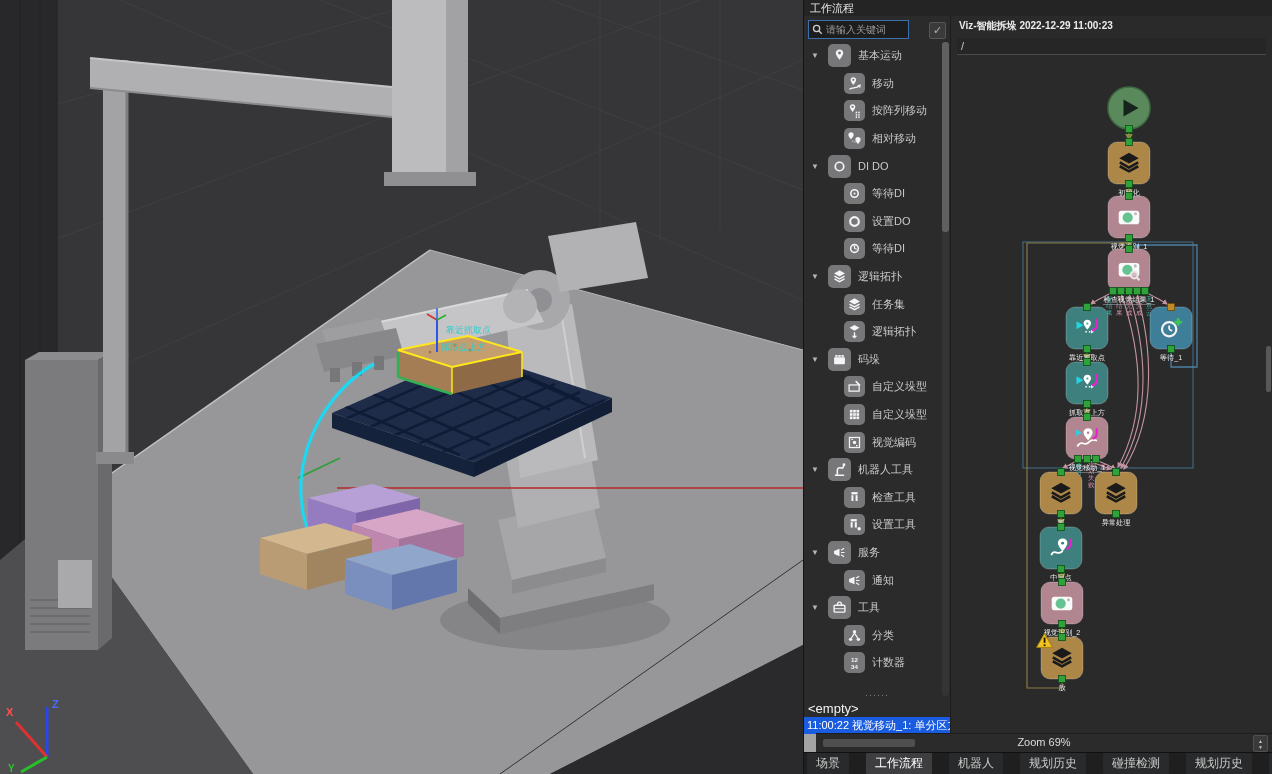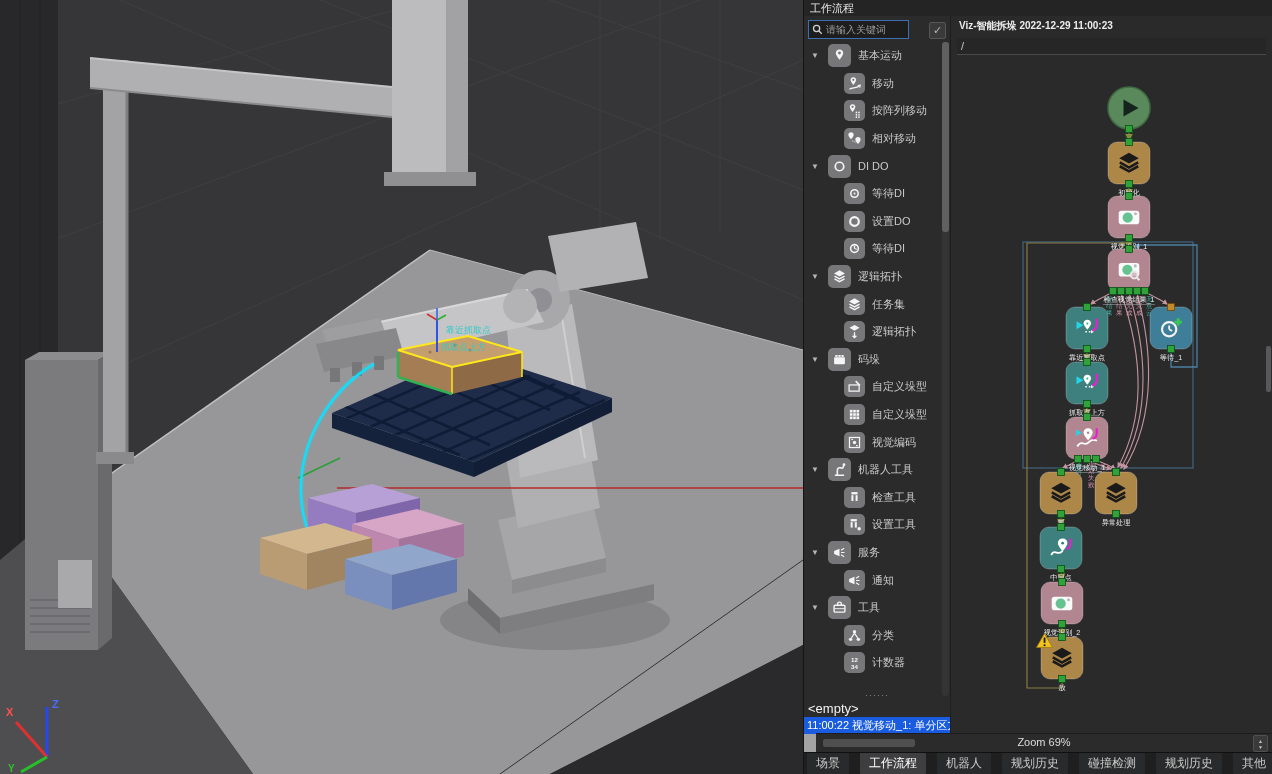--- a/index.html
+++ b/index.html
@@ -59,21 +59,21 @@
   .node-play{fill:#5a8a5c;stroke:#3f6b42;stroke-width:1.5;}
   
   .bottom-bar{position:absolute;bottom:22px;left:12px;right:0;height:18px;background:#2b2b2b;
               border-top:1px solid #1d1d1d;}
   .progress-chunk{position:absolute;left:7px;top:5px;width:92px;height:8px;background:#4f4f4f;border-radius:2px;}
   .zoom-label{position:absolute;left:0;right:0;top:2px;text-align:center;color:#dcdcdc;font-size:11px;}
   .spinner{position:absolute;right:4px;top:1px;width:13px;height:15px;background:#3a3a3a;border:1px solid #505050;
            display:flex;flex-direction:column;align-items:center;justify-content:center;color:#c5c5c5;
            font-size:5px;line-height:6px;border-radius:2px;}
   .tabs-row{position:absolute;bottom:0;height:22px;left:0;right:0;background:#1f1f20;display:flex;
-            align-items:center;padding-left:3px;gap:11px;border-top:1px solid #101010;box-sizing:border-box;}
+            align-items:center;padding-left:3px;gap:17px;border-top:1px solid #101010;box-sizing:border-box;}
   .tab{color:#c9c9c9;font-size:12px;padding:2px 9px;background:#292a2b;border-radius:1px;cursor:default;white-space:nowrap;}
   .tab.active{background:#3e3e40;color:#fff;}
 </style>
 </head>
 <body>
 
 <svg width="0" height="0" style="position:absolute" aria-hidden="true">
   <defs>
     <path id="pinp" d="M0 -5.2 C-2.6 -5.2 -4.4 -3.3 -4.4 -1.1 C-4.4 1.8 0 6.4 0 6.4 C0 6.4 4.4 1.8 4.4 -1.1 C4.4 -3.3 2.6 -5.2 0 -5.2 Z"></path>
 

